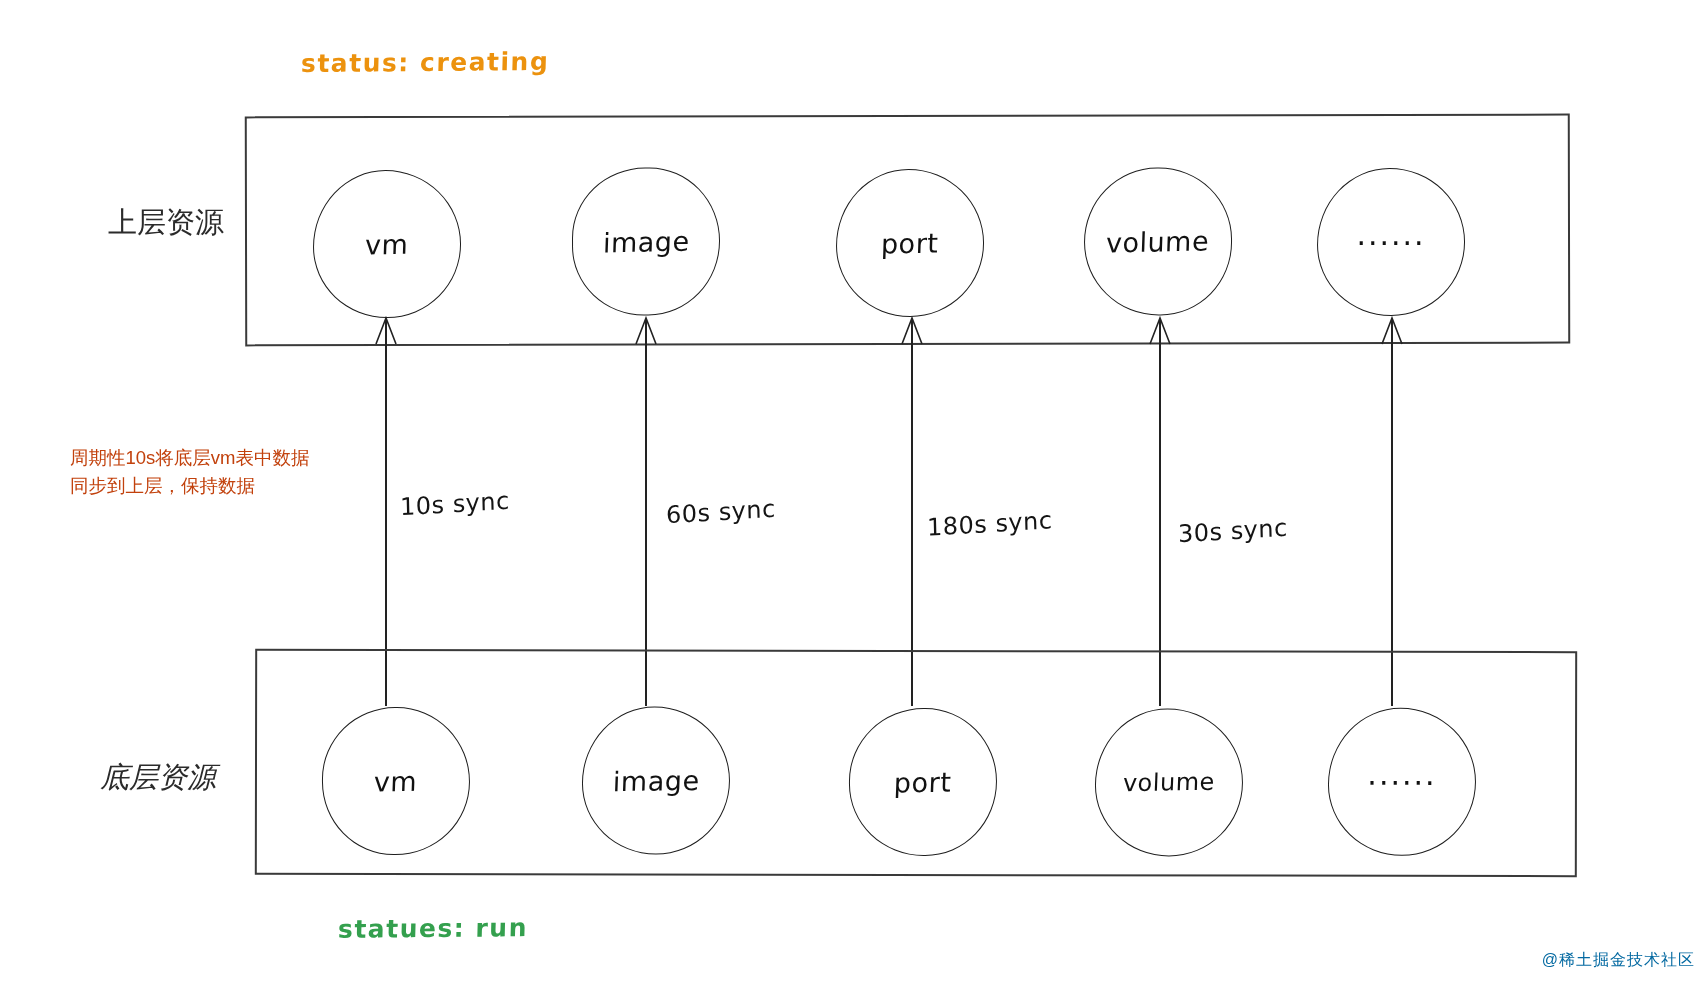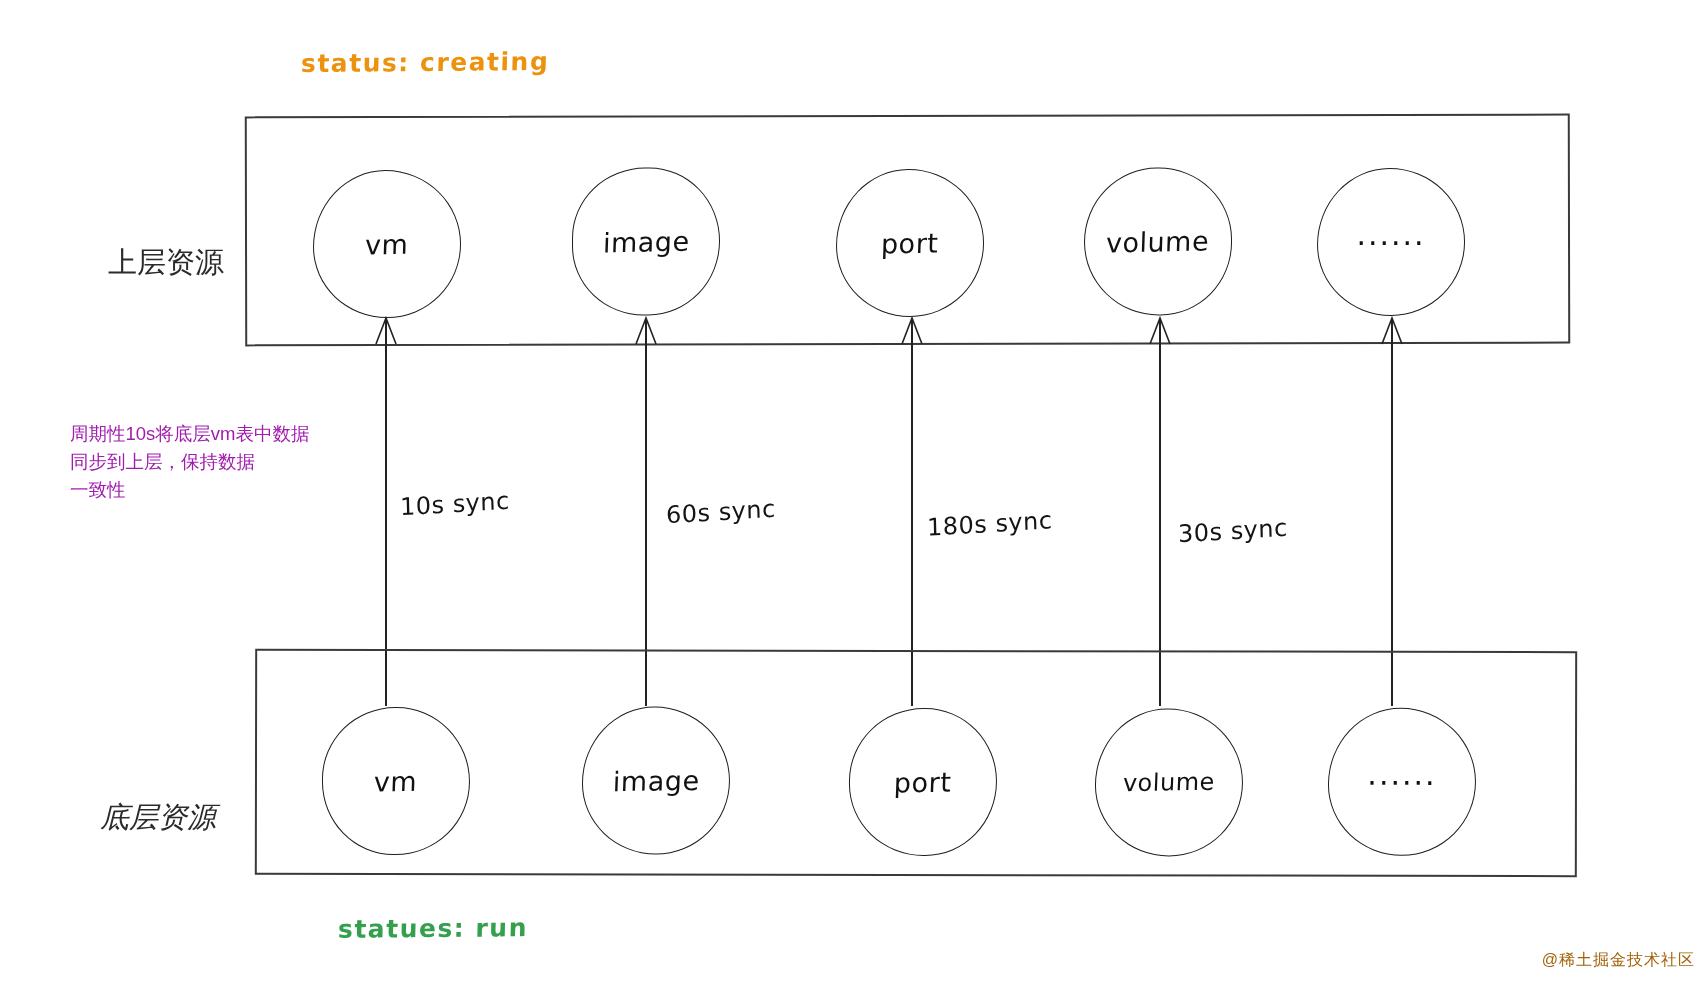--- a/index.html
+++ b/index.html
@@ -24,21 +24,20 @@
     white-space:nowrap;
   }
   .status-creating{left:301px;top:48px;color:#ec920e;}
   .status-run{left:338px;top:914px;color:#34a04e;}
   
   .layer-label{
     position:absolute;
     font-size:29px;
     color:#2b2b2b;
     white-space:nowrap;
-    margin-top:40px;
   }
   .upper-layer-label{left:108px;top:203px;}
   .lower-layer-label{left:100px;top:758px;font-style:italic;}
   
   .box{
     position:absolute;
     border:2px solid #3a3a3a;
     background:transparent;
   }
   .top-box{left:245px;top:115px;width:1321px;height:226px;transform:rotate(-0.12deg);}
@@ -75,32 +74,32 @@
   .sync-label{
     position:absolute;
     font-size:24px;
     color:#141414;
     white-space:nowrap;
     transform:rotate(-3.5deg) skewX(-2deg);
   }
   
   .note{
     position:absolute;
-    left:70px;top:420px;
+    left:70px;top:444px;
     width:330px;
     font-size:18.5px;
     line-height:1.5;
-    color:#a21caf;
+    color:#c2410c;
   }
   
   .watermark{
     position:absolute;
     right:10px;top:950px;
     font-size:16px;
-    color:#a16207;
+    color:#0369a1;
     letter-spacing:1px;
   }
 </style>
 </head>
 <body>
 
 <div class="canvas">
 
   <div class="status-label status-creating hand">status: creating</div>
 
@@ -156,21 +155,20 @@
   </div>
 
   <div class="sync-label hand" style="left:400px;top:490px;">10s sync</div>
   <div class="sync-label hand" style="left:666px;top:498px;">60s sync</div>
   <div class="sync-label hand" style="left:927px;top:510px;">180s sync</div>
   <div class="sync-label hand" style="left:1178px;top:517px;">30s sync</div>
 
   <div class="note">
     <div>周期性10s将底层vm表中数据</div>
     <div>同步到上层，保持数据</div>
-    <div>一致性</div>
   </div>
 
   <div class="layer-label lower-layer-label">底层资源</div>
 
   <div class="box bottom-box">
     <div class="circle" style="left:65px;top:56px;border-radius:50% 50% 51% 49% / 49% 51% 50% 50%;">
       <span class="node-label hand">vm</span>
     </div>
     <div class="circle" style="left:325px;top:55px;">
       <span class="node-label hand">image</span>

